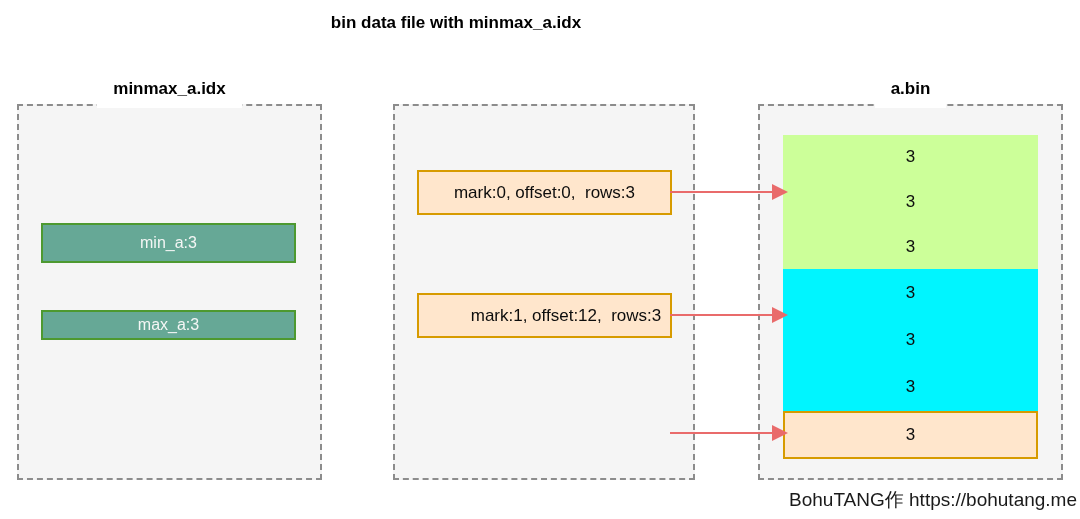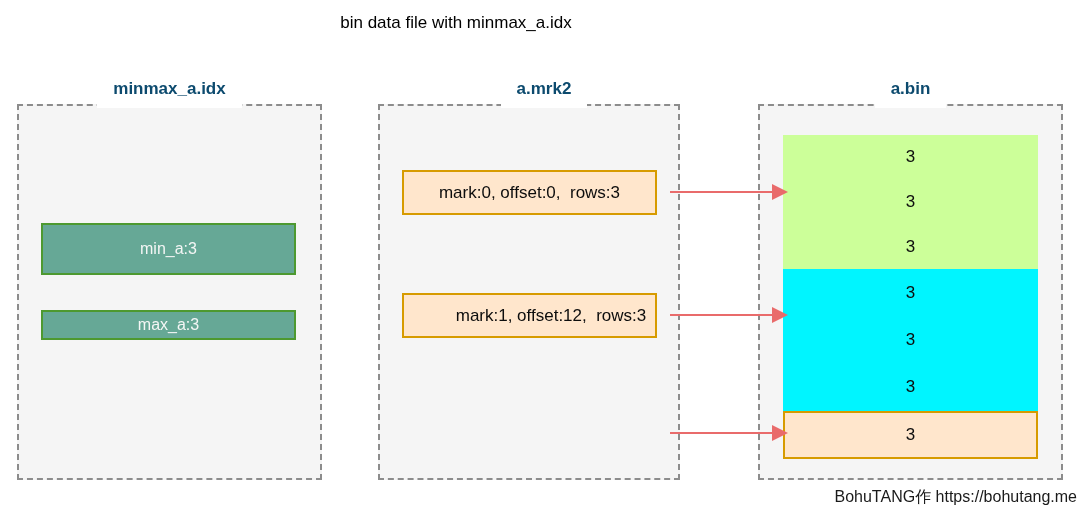--- a/index.html
+++ b/index.html
@@ -2,38 +2,38 @@
 <html><head>
 <meta charset="utf-8">
 <style>
   html,body{margin:0;padding:0;background:#ffffff;}
   .canvas{
     position:relative;width:1080px;height:519px;background:#ffffff;overflow:hidden;
     font-family:"Liberation Sans","DejaVu Sans",sans-serif;color:#111;
   }
   .page-title{
     position:absolute;top:13px;left:0;width:912px;text-align:center;
-    font-size:17px;font-weight:normal;color:#000;
+    font-size:17px;font-weight:bold;color:#000;
   }
   .dashed-box{
     position:absolute;top:104px;height:376px;box-sizing:border-box;
     border:2px dashed #8c8c8c;background:#f5f5f5;
   }
   .box-minmax{left:17px;width:305px;}
-  .box-mrk2{left:378px;width:302px;text-align:center;}
+  .box-mrk2{left:393px;width:302px;text-align:center;}
   .box-bin{left:758px;width:305px;}
   .col-header{
-    position:absolute;top:77px;text-align:center;font-size:17px;font-weight:bold;color:#0c4a6e;
+    position:absolute;top:77px;text-align:center;font-size:17px;font-weight:bold;color:#000000;
   }
   .col-header span{background:#ffffff;display:inline-block;padding:2px 16px 9px 16px;}
   .hdr-minmax{left:17px;width:305px;}
   .hdr-mrk2{left:393px;width:302px;}
   .hdr-bin{left:758px;width:305px;}
   .entry-box{
-    position:absolute;left:22px;width:255px;height:52px;box-sizing:border-box;
+    position:absolute;left:22px;width:255px;height:40px;box-sizing:border-box;
     background:#66a896;border:2px solid #4d9930;
     display:flex;align-items:center;justify-content:center;
     color:#f4f6f5;font-size:16px;
   }
   .mark-box{
     position:absolute;left:22px;width:255px;height:45px;box-sizing:border-box;
     background:#ffe6cc;border:2px solid #d79b00;
     display:flex;align-items:center;justify-content:center;
     color:#0d0d0d;font-size:17px;white-space:pre;
   }
@@ -53,21 +53,21 @@
   .arrow-2{top:307px;}
   .arrow-3{top:425px;}
   .arrow-line{position:absolute;left:0;top:7px;width:104px;height:2px;background:#e96b6b;}
   .arrow-head{
     position:absolute;right:0;top:0;width:0;height:0;
     border-top:8px solid transparent;border-bottom:8px solid transparent;
     border-left:16px solid #e96b6b;
   }
   .credit{
     position:absolute;top:487px;left:640px;width:437px;text-align:right;
-    font-size:16px;color:#1a1a1a;
+    font-size:19px;color:#1a1a1a;
   }
 </style>
 </head>
 <body>
 
 <div class="canvas">
 
   <div class="page-title">bin data file with minmax_a.idx</div>
 
   <div class="dashed-box box-minmax">
@@ -100,23 +100,20 @@
       <div class="granule-row">3</div>
     </div>
     <div class="granule granule-peach">
       <div class="granule-row">3</div>
     </div>
   </div>
 
   <div class="col-header hdr-minmax">
     <span>minmax_a.idx</span>
   </div>
-  <div class="col-header hdr-mrk2">
-    <span>a.mrk2</span>
-  </div>
   <div class="col-header hdr-bin">
     <span>a.bin</span>
   </div>
 
   <div class="arrow arrow-1">
     <div class="arrow-line"></div>
     <div class="arrow-head"></div>
   </div>
   <div class="arrow arrow-2">
     <div class="arrow-line"></div>

